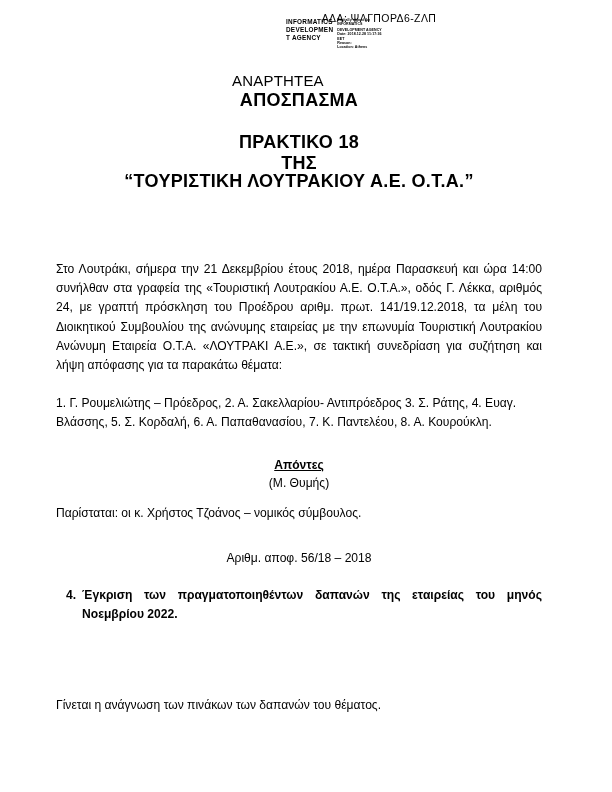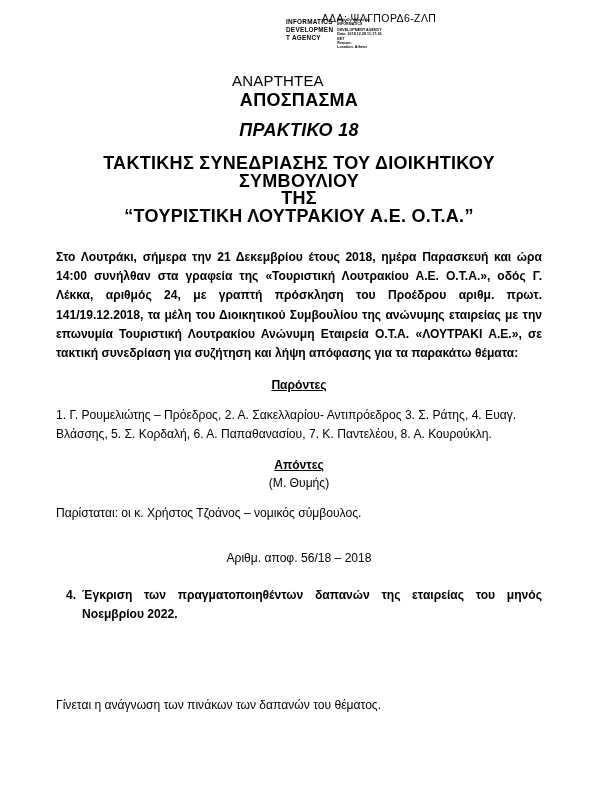--- a/index.html
+++ b/index.html
@@ -80,35 +80,35 @@
     left: 56px;
     width: 486px;
     text-align: center;
   }
   .h-bold {
     font-weight: bold;
     font-size: 18px;
     letter-spacing: 0.3px;
   }
   .t-apospasma { top: 90px; }
-  .t-praktiko  { top: 120px; font-style: italic; }
+  .t-praktiko  { top: 132px; }
   .t-title     { top: 155px; line-height: 17.5px; }
 
   
   .body-block {
     position: absolute;
     left: 56px;
     width: 486px;
     font-size: 12.1px;
     line-height: 19.2px;
   }
   .just { text-align: justify; text-align-last: left; }
-  .p-main   { top: 248px; font-weight: bold; }
+  .p-main   { top: 260px; }
   .p-parontes-h { top: 376px; text-align: center; }
-  .p-members { top: 394px; margin-top: 12px; }
+  .p-members { top: 394px; }
   .p-apontes-h { top: 456px; text-align: center; }
   .p-apontes-n { top: 474px; text-align: center; }
   .p-paristatai { top: 504px; }
   .p-arithm { top: 549px; text-align: center; }
   .p-item { top: 586px; }
   .p-final { top: 673px; margin-top: 23px; }
 
   .u-bold {
     font-weight: bold;
     text-decoration: underline;
@@ -162,30 +162,26 @@
 
   <div class="anartitea">
     <span class="inner">ΑΝΑΡΤΗΤΕΑ</span>
   </div>
 
   <div class="center-block t-apospasma h-bold">ΑΠΟΣΠΑΣΜΑ</div>
 
   <div class="center-block t-praktiko h-bold">ΠΡΑΚΤΙΚΟ 18</div>
 
   <div class="center-block t-title h-bold">
-    <div>ΤΑΚΤΙΚΗΣ ΣΥΝΕΔΡΙΑΣΗΣ ΤΟΥ ΔΙΟΙΚΗΤΙΚΟΥ ΣΥΜΒΟΥΛΙΟΥ</div>
     <div>ΤΗΣ</div>
     <div>“ΤΟΥΡΙΣΤΙΚΗ ΛΟΥΤΡΑΚΙΟΥ Α.Ε. Ο.Τ.Α.”</div>
   </div>
 
   <div class="body-block p-main just">Στο Λουτράκι, σήμερα την 21 Δεκεμβρίου έτους 2018, ημέρα Παρασκευή  και ώρα 14:00 συνήλθαν στα γραφεία της «Τουριστική Λουτρακίου Α.Ε. Ο.Τ.Α.», οδός  Γ.  Λέκκα,  αριθμός  24,  με  γραπτή  πρόσκληση  του  Προέδρου  αριθμ. πρωτ.  141/19.12.2018,  τα  μέλη  του  Διοικητικού  Συμβουλίου  της  ανώνυμης εταιρείας με την επωνυμία Τουριστική Λουτρακίου Ανώνυμη Εταιρεία Ο.Τ.Α. «ΛΟΥΤΡΑΚΙ Α.Ε.», σε τακτική συνεδρίαση για συζήτηση και λήψη απόφασης για τα παρακάτω θέματα:</div>
 
-  <div class="body-block p-parontes-h">
-    <span class="u-bold">Παρόντες</span>
-  </div>
   <div class="body-block p-members">1. Γ. Ρουμελιώτης – Πρόεδρος, 2. Α. Σακελλαρίου- Αντιπρόεδρος 3. Σ. Ράτης, 4. Ευαγ. Βλάσσης, 5. Σ. Κορδαλή, 6. Α. Παπαθανασίου, 7. Κ. Παντελέου, 8. Α. Κουρούκλη.</div>
 
   <div class="body-block p-apontes-h">
     <span class="u-bold">Απόντες</span>
   </div>
   <div class="body-block p-apontes-n">(Μ. Θυμής)</div>
 
   <div class="body-block p-paristatai">Παρίσταται: οι κ. Χρήστος Τζοάνος – νομικός σύμβουλος.</div>
 
   <div class="body-block p-arithm bold">Αριθμ. αποφ. 56/18 – 2018</div>

